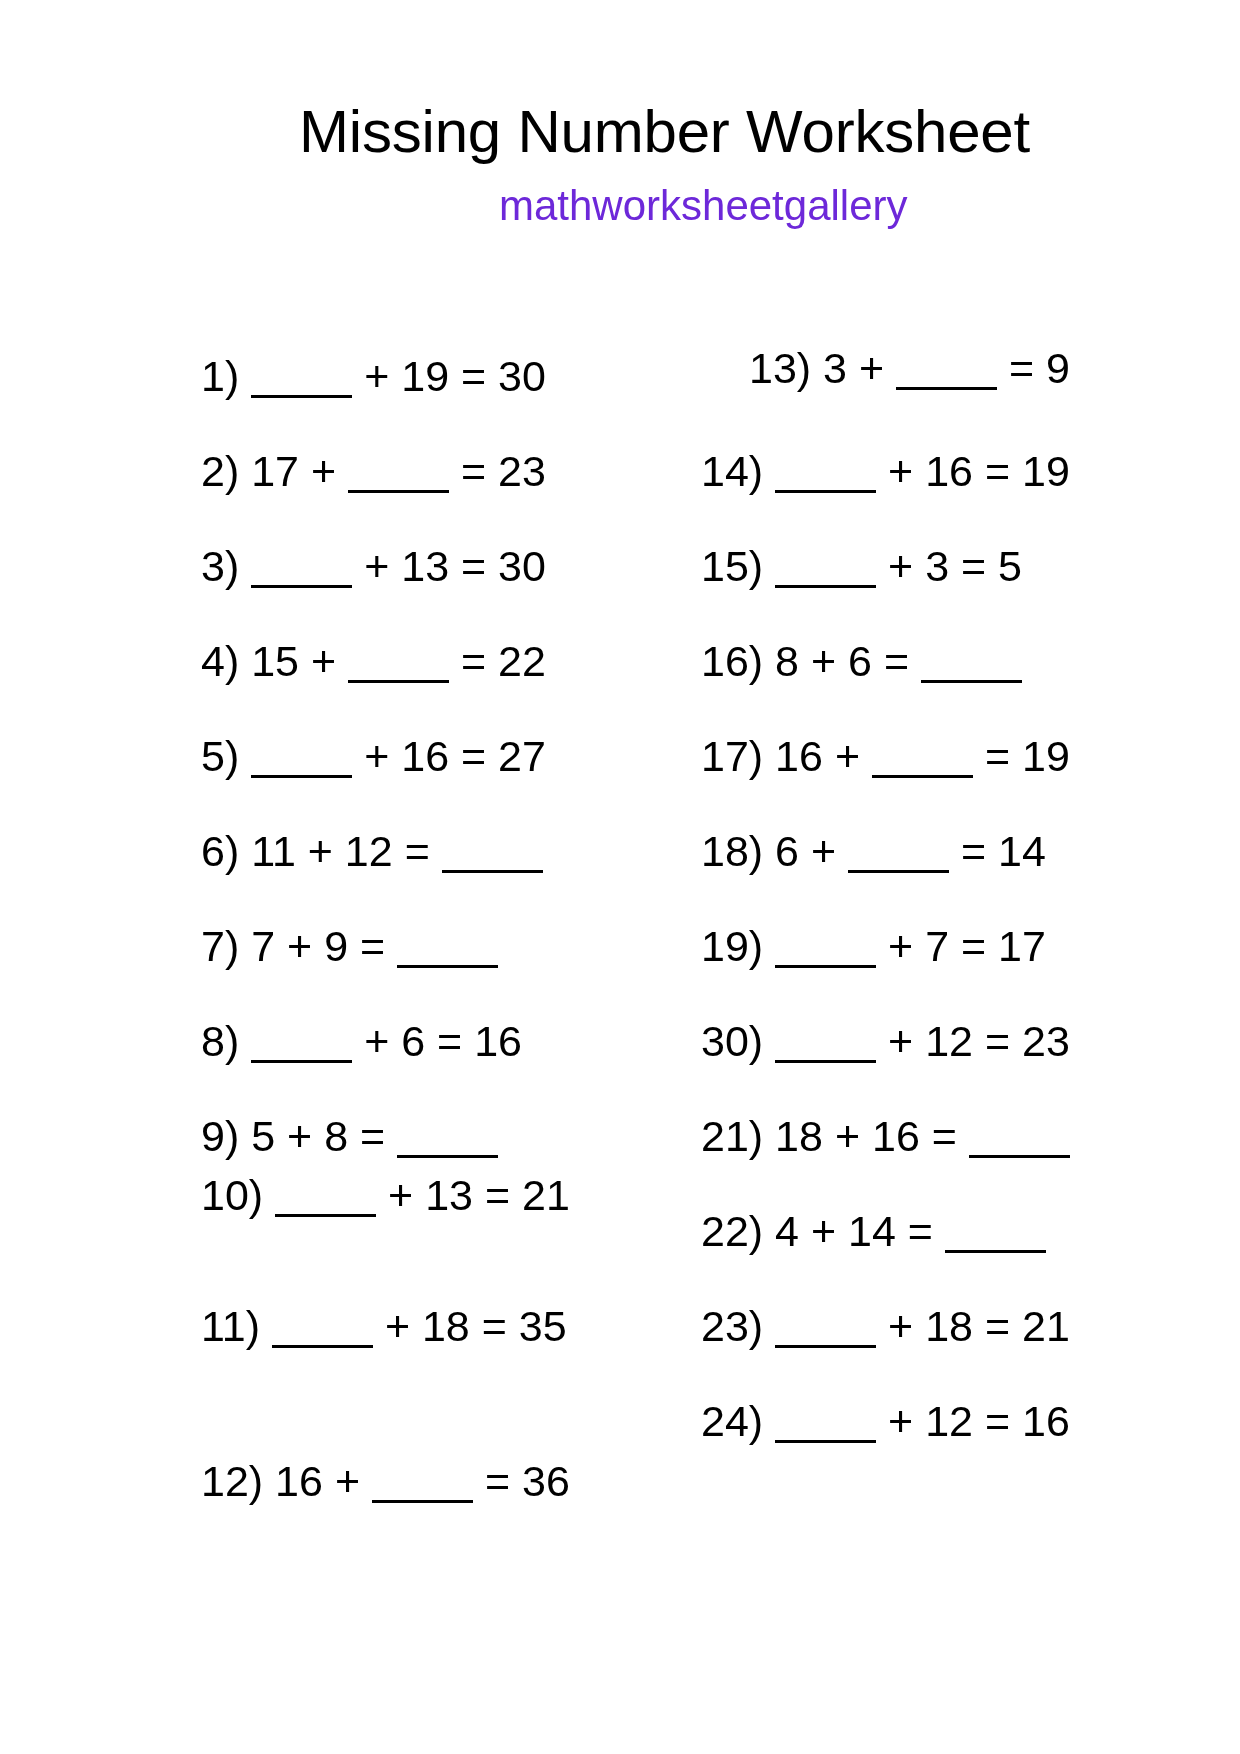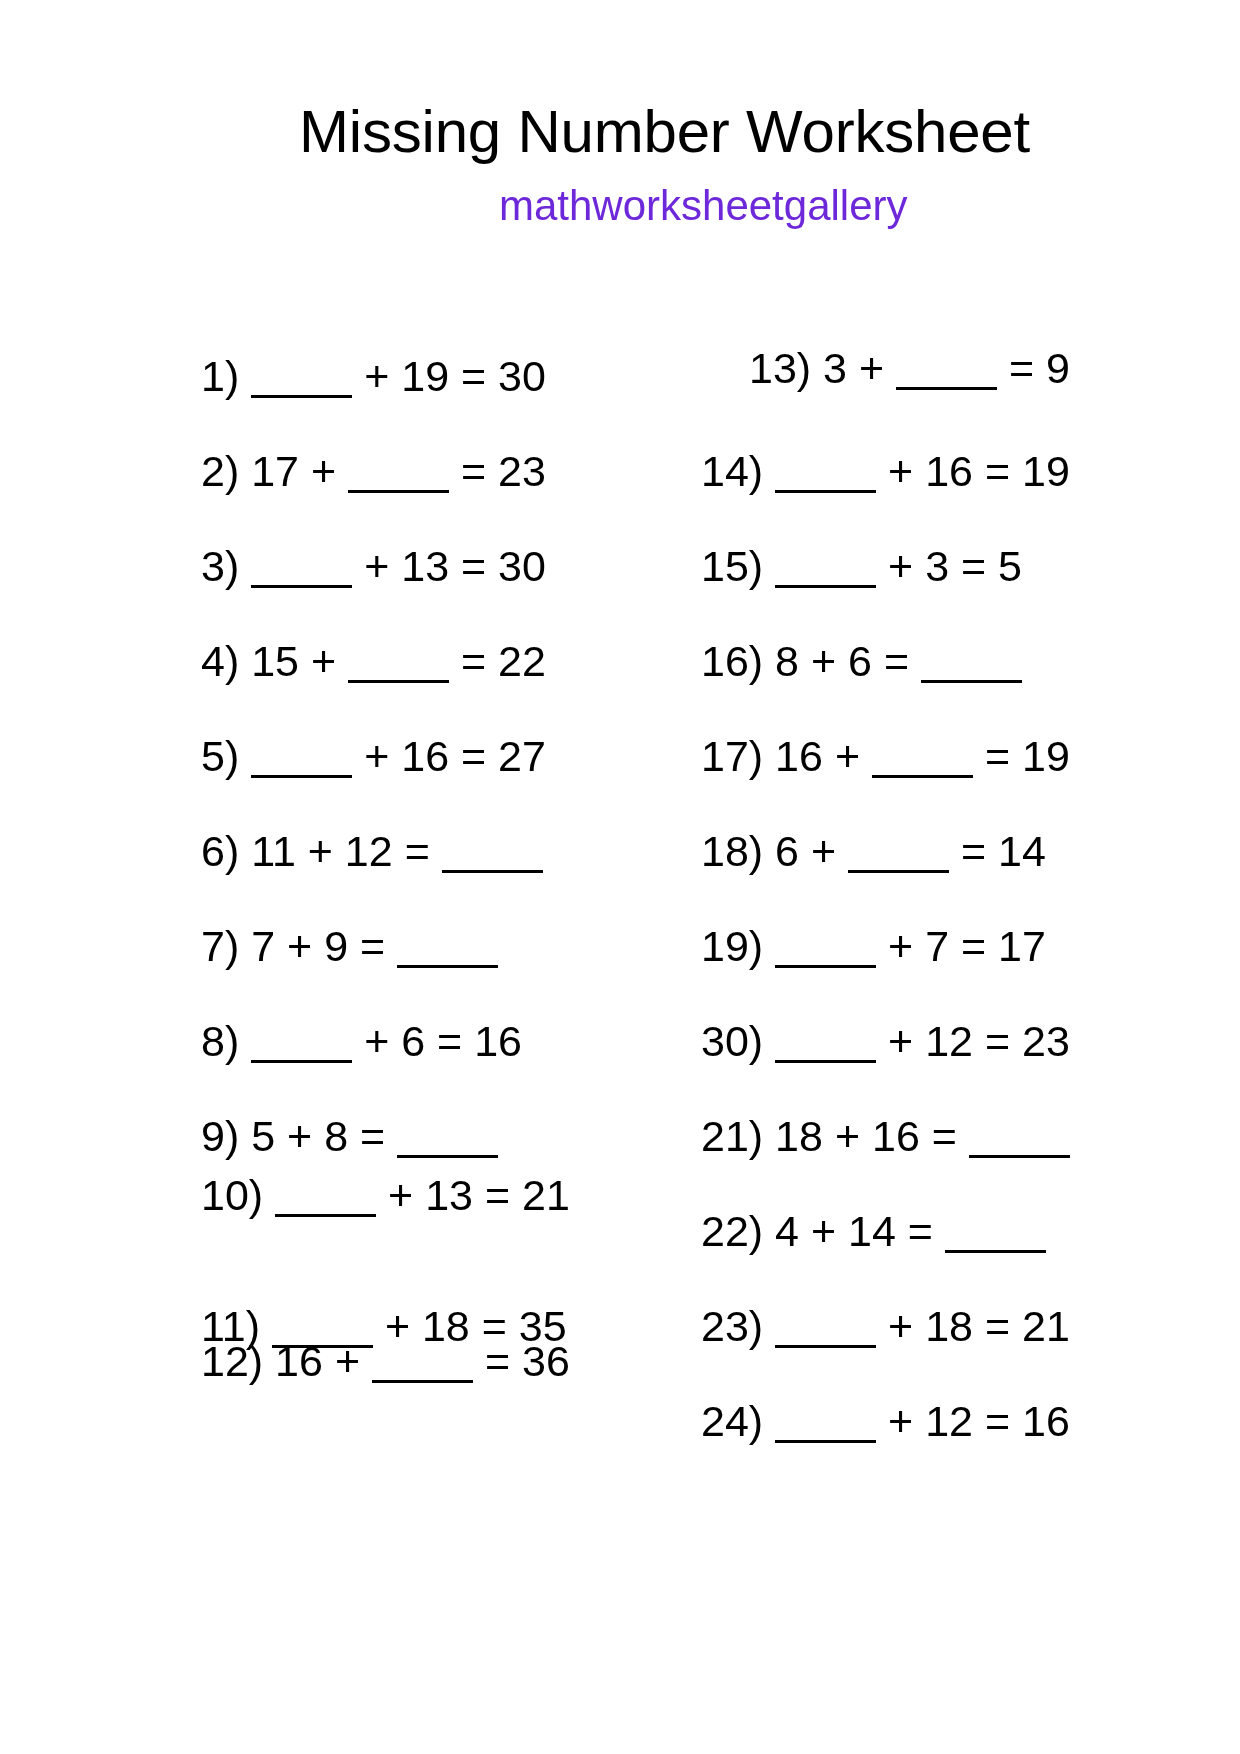--- a/index.html
+++ b/index.html
@@ -70,21 +70,21 @@
     <div class="problem" style="top: 441px;"><span class="tok">2)</span> <span class="tok">17</span> <span class="tok">+</span> <span class="blank"></span> <span class="tok">=</span> <span class="tok">23</span></div>
     <div class="problem" style="top: 536px;"><span class="tok">3)</span> <span class="blank"></span> <span class="tok">+</span> <span class="tok">13</span> <span class="tok">=</span> <span class="tok">30</span></div>
     <div class="problem" style="top: 631px;"><span class="tok">4)</span> <span class="tok">15</span> <span class="tok">+</span> <span class="blank"></span> <span class="tok">=</span> <span class="tok">22</span></div>
     <div class="problem" style="top: 726px;"><span class="tok">5)</span> <span class="blank"></span> <span class="tok">+</span> <span class="tok">16</span> <span class="tok">=</span> <span class="tok">27</span></div>
     <div class="problem" style="top: 821px;"><span class="tok">6)</span> <span class="tok">11</span> <span class="tok">+</span> <span class="tok">12</span> <span class="tok">=</span> <span class="blank"></span></div>
     <div class="problem" style="top: 916px;"><span class="tok">7)</span> <span class="tok">7</span> <span class="tok">+</span> <span class="tok">9</span> <span class="tok">=</span> <span class="blank"></span></div>
     <div class="problem" style="top: 1011px;"><span class="tok">8)</span> <span class="blank"></span> <span class="tok">+</span> <span class="tok">6</span> <span class="tok">=</span> <span class="tok">16</span></div>
     <div class="problem" style="top: 1106px;"><span class="tok">9)</span> <span class="tok">5</span> <span class="tok">+</span> <span class="tok">8</span> <span class="tok">=</span> <span class="blank"></span></div>
     <div class="problem" style="top: 1165px;"><span class="tok">10)</span> <span class="blank"></span> <span class="tok">+</span> <span class="tok">13</span> <span class="tok">=</span> <span class="tok">21</span></div>
     <div class="problem" style="top: 1296px;"><span class="tok">11)</span> <span class="blank"></span> <span class="tok">+</span> <span class="tok">18</span> <span class="tok">=</span> <span class="tok">35</span></div>
-    <div class="problem" style="top: 1331px;"><span class="tok">12)</span> <span class="tok">16</span> <span class="tok">+</span> <span class="blank"></span> <span class="tok">=</span> <span class="tok">36</span></div>
+    <div class="problem" style="top: 1451px;"><span class="tok">12)</span> <span class="tok">16</span> <span class="tok">+</span> <span class="blank"></span> <span class="tok">=</span> <span class="tok">36</span></div>
   </div>
 <div class="column col-right">
     <div class="problem" style="top: 338px; margin-left: 48px;"><span class="tok">13)</span> <span class="tok">3</span> <span class="tok">+</span> <span class="blank"></span> <span class="tok">=</span> <span class="tok">9</span></div>
     <div class="problem" style="top: 441px;"><span class="tok">14)</span> <span class="blank"></span> <span class="tok">+</span> <span class="tok">16</span> <span class="tok">=</span> <span class="tok">19</span></div>
     <div class="problem" style="top: 536px;"><span class="tok">15)</span> <span class="blank"></span> <span class="tok">+</span> <span class="tok">3</span> <span class="tok">=</span> <span class="tok">5</span></div>
     <div class="problem" style="top: 631px;"><span class="tok">16)</span> <span class="tok">8</span> <span class="tok">+</span> <span class="tok">6</span> <span class="tok">=</span> <span class="blank"></span></div>
     <div class="problem" style="top: 726px;"><span class="tok">17)</span> <span class="tok">16</span> <span class="tok">+</span> <span class="blank"></span> <span class="tok">=</span> <span class="tok">19</span></div>
     <div class="problem" style="top: 821px; text-align: right;"><span class="tok">18)</span> <span class="tok">6</span> <span class="tok">+</span> <span class="blank"></span> <span class="tok">=</span> <span class="tok">14</span></div>
     <div class="problem" style="top: 916px;"><span class="tok">19)</span> <span class="blank"></span> <span class="tok">+</span> <span class="tok">7</span> <span class="tok">=</span> <span class="tok">17</span></div>
     <div class="problem" style="top: 1011px;"><span class="tok">30)</span> <span class="blank"></span> <span class="tok">+</span> <span class="tok">12</span> <span class="tok">=</span> <span class="tok">23</span></div>

